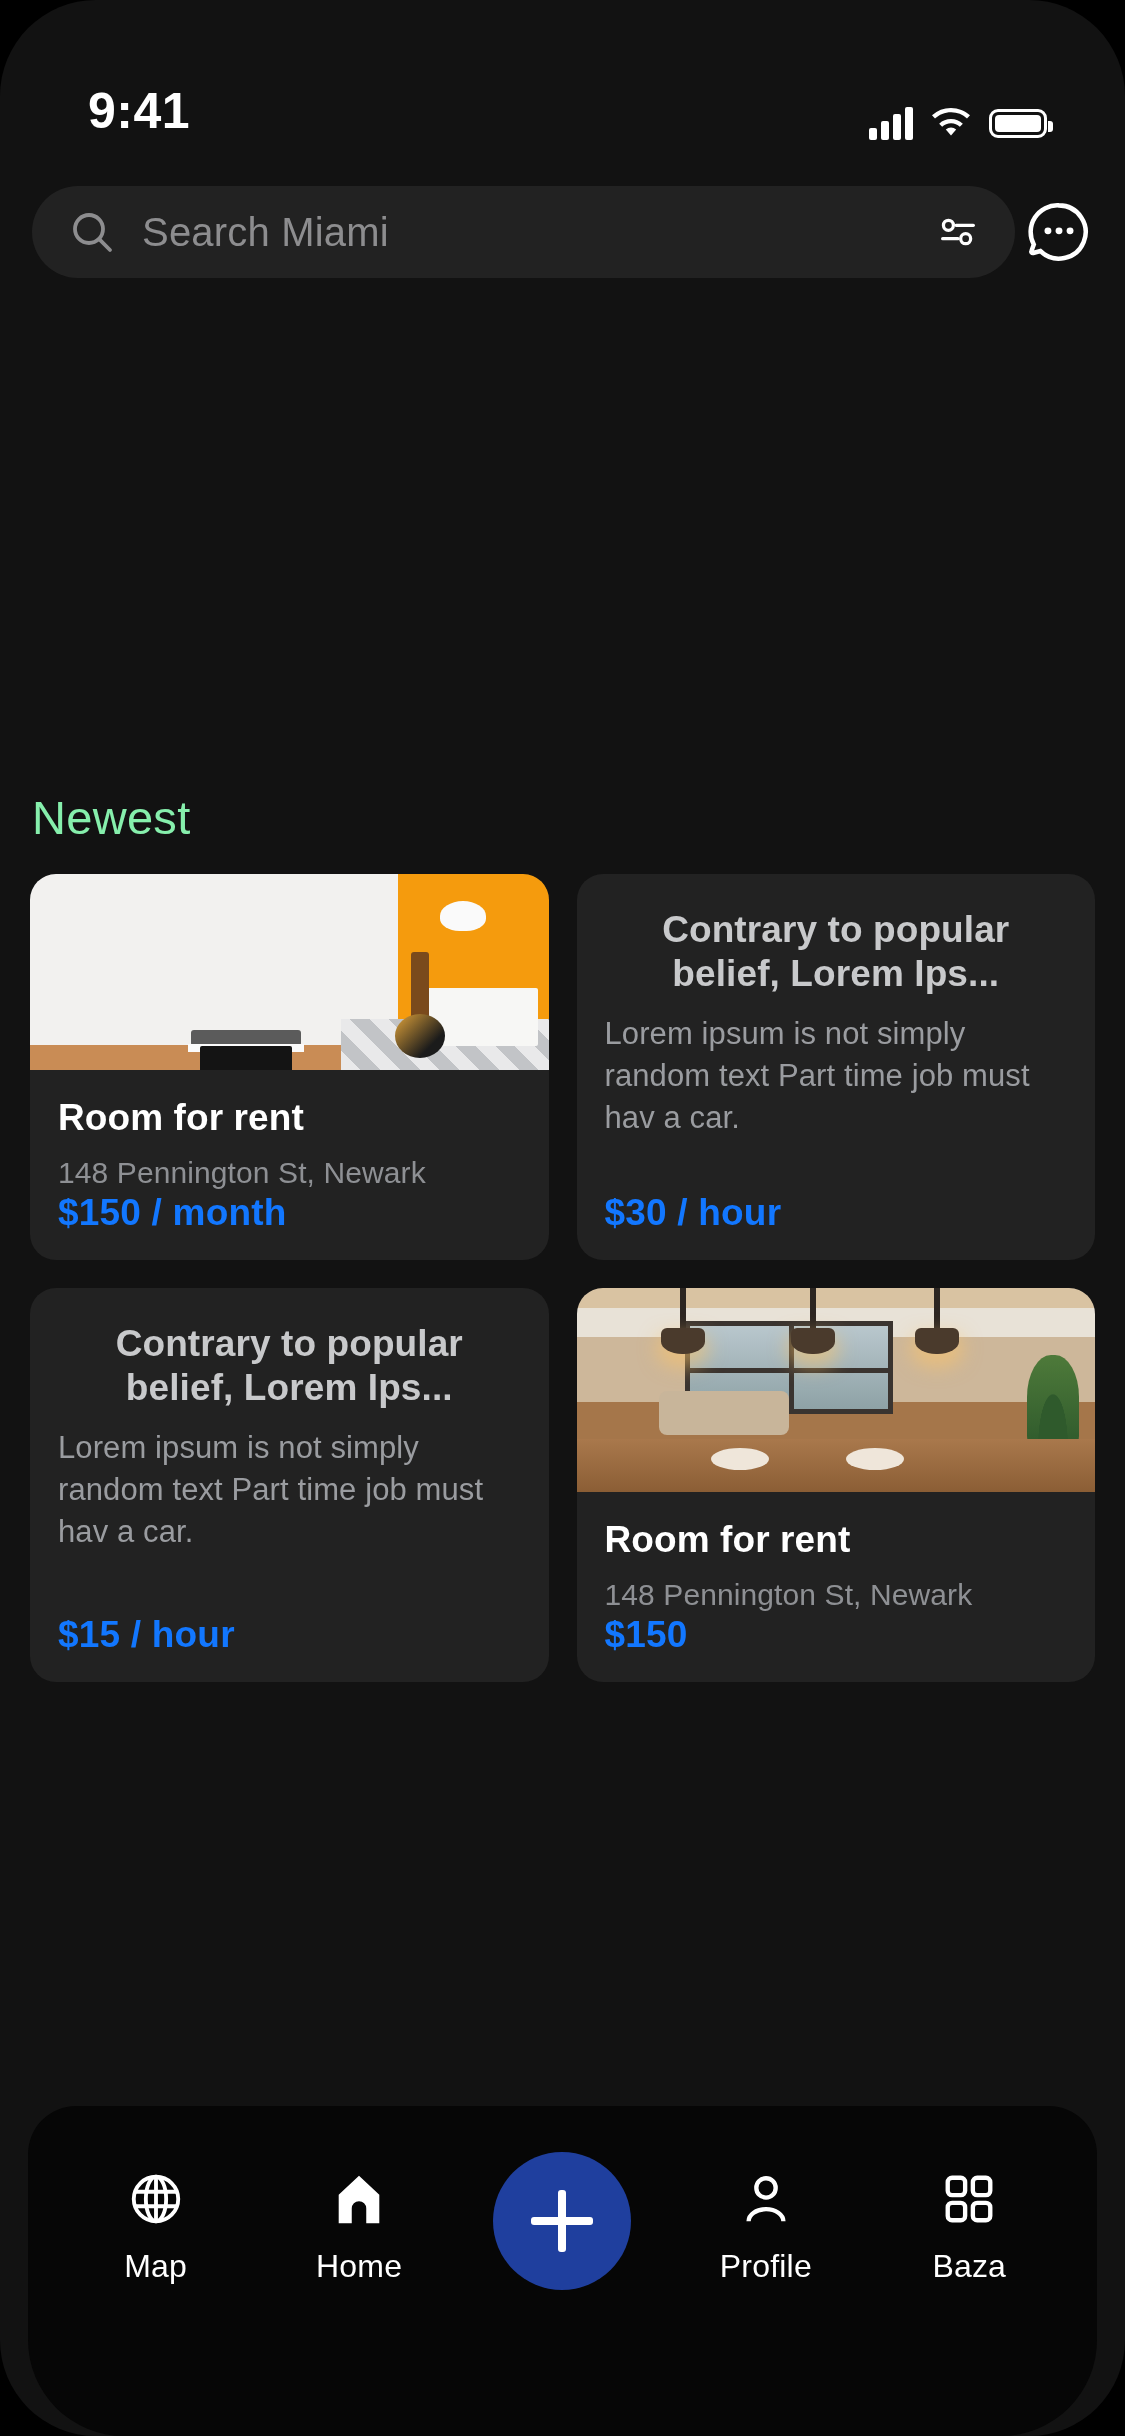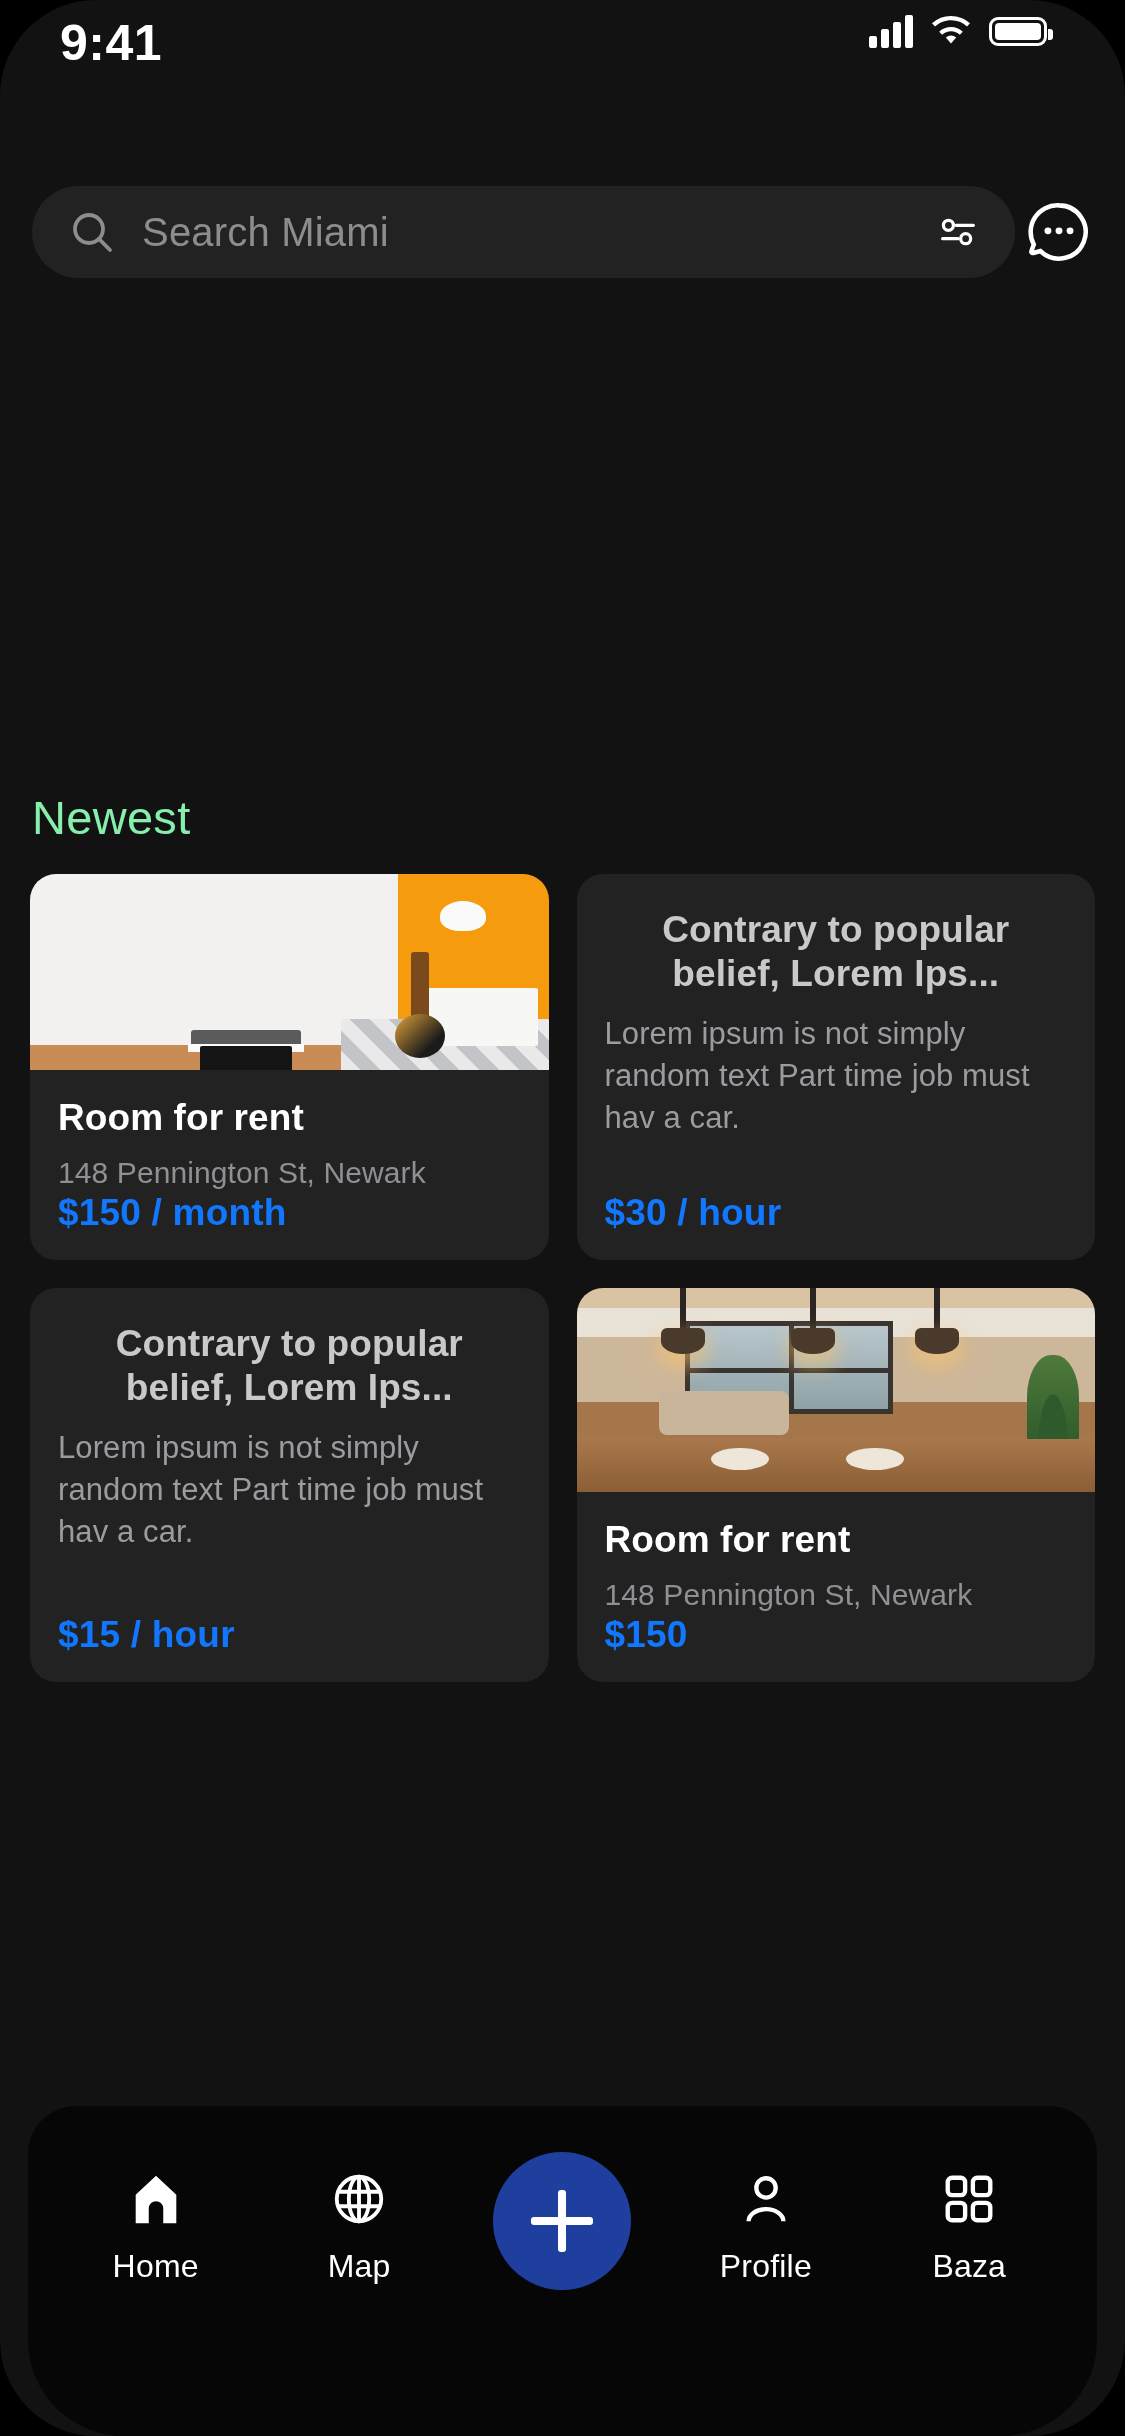--- a/index.html
+++ b/index.html
@@ -13,22 +13,22 @@
     position:relative;
     width:1125px; height:2436px;
     background:#121212;
     border-radius:96px;
     overflow:hidden;
   }
 
   
   .statusbar {
     position:absolute; top:0; left:0; right:0; height:140px;
-    display:flex; align-items:flex-start; justify-content:space-between;
-    padding:0 78px 0 60px;
+    display:flex; align-items:flex-end; justify-content:space-between;
+    padding:0 78px 0 88px;
   }
   .status-time {
     color:#fff; font-size:50px; font-weight:600; letter-spacing:.5px;
     padding-top:14px;
   }
   .status-icons { display:flex; align-items:center; gap:18px; padding-top:14px; }
   .sig { display:flex; align-items:flex-end; gap:4px; height:34px; }
   .sig i { display:block; width:8px; background:#fff; border-radius:2px; }
   .sig i:nth-child(1){height:12px;} .sig i:nth-child(2){height:19px;}
   .sig i:nth-child(3){height:26px;} .sig i:nth-child(4){height:33px;}
@@ -324,41 +324,41 @@
       <div class="card-price">$150</div>
     </div>
 
   </div>
 
   <div class="bottomnav">
     <div class="navitems">
 
       <div class="navitem">
         <span class="navicon">
-          <svg width="58" height="58" viewBox="0 0 24 24">
-            <path d="M12 2.4 3.6 10.2V22h5.4v-6.1a3 3 0 0 1 6 0V22h5.4V10.2Z" fill="#fff"></path>
-          </svg>
-        </span>
-        <span class="navlabel">Home</span>
-      </div>
-
-      <div class="navitem">
-        <span class="navicon">
           <svg width="58" height="58" viewBox="0 0 24 24" fill="none" stroke="#fff" stroke-width="1.6">
             <circle cx="12" cy="12" r="9.2"></circle>
             <ellipse cx="12" cy="12" rx="4.2" ry="9.2"></ellipse>
             <line x1="2.9" y1="9" x2="21.1" y2="9"></line>
             <line x1="2.9" y1="15" x2="21.1" y2="15"></line>
             <line x1="12" y1="2.8" x2="12" y2="21.2"></line>
           </svg>
         </span>
         <span class="navlabel">Map</span>
       </div>
 
       <div class="navitem">
+        <span class="navicon">
+          <svg width="58" height="58" viewBox="0 0 24 24">
+            <path d="M12 2.4 3.6 10.2V22h5.4v-6.1a3 3 0 0 1 6 0V22h5.4V10.2Z" fill="#fff"></path>
+          </svg>
+        </span>
+        <span class="navlabel">Home</span>
+      </div>
+
+      <div class="navitem">
         <div class="fab">
           <span class="fab-plus"></span>
         </div>
       </div>
 
       <div class="navitem">
         <span class="navicon">
           <svg width="58" height="58" viewBox="0 0 24 24" fill="none" stroke="#fff" stroke-width="1.8">
             <circle cx="12" cy="7.4" r="4"></circle>
             <path d="M4.8 21.2a7.2 5 0 0 1 14.4 0"></path>

